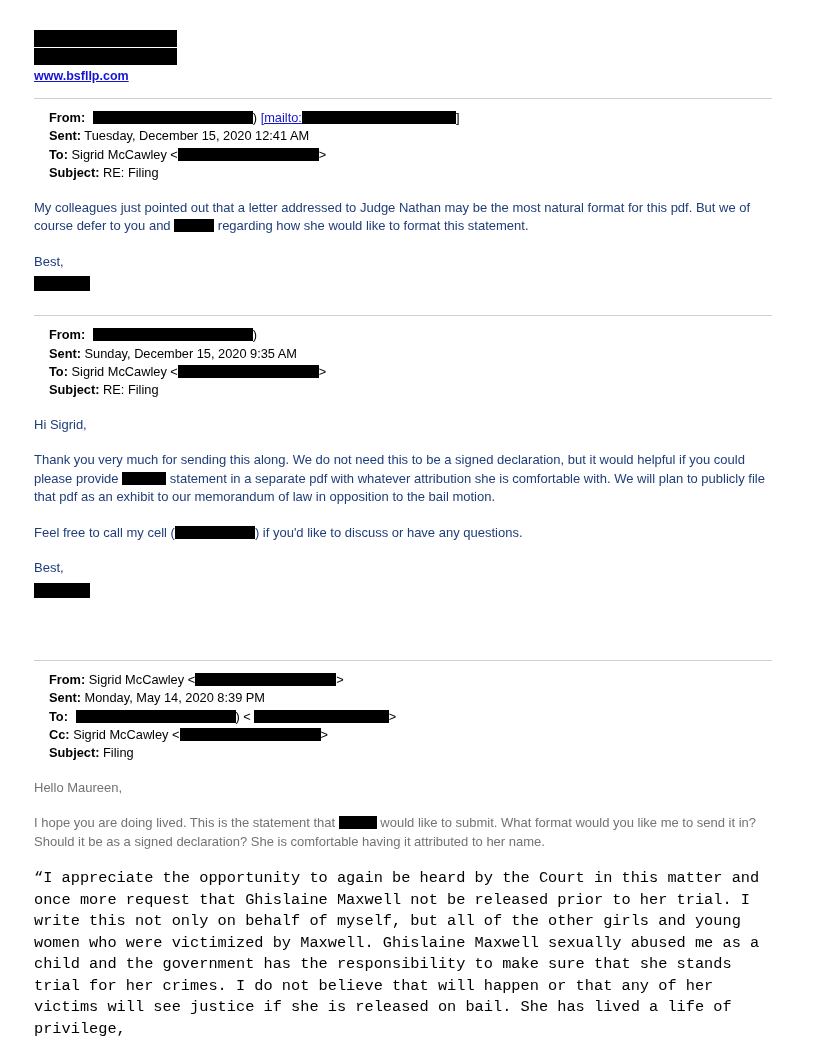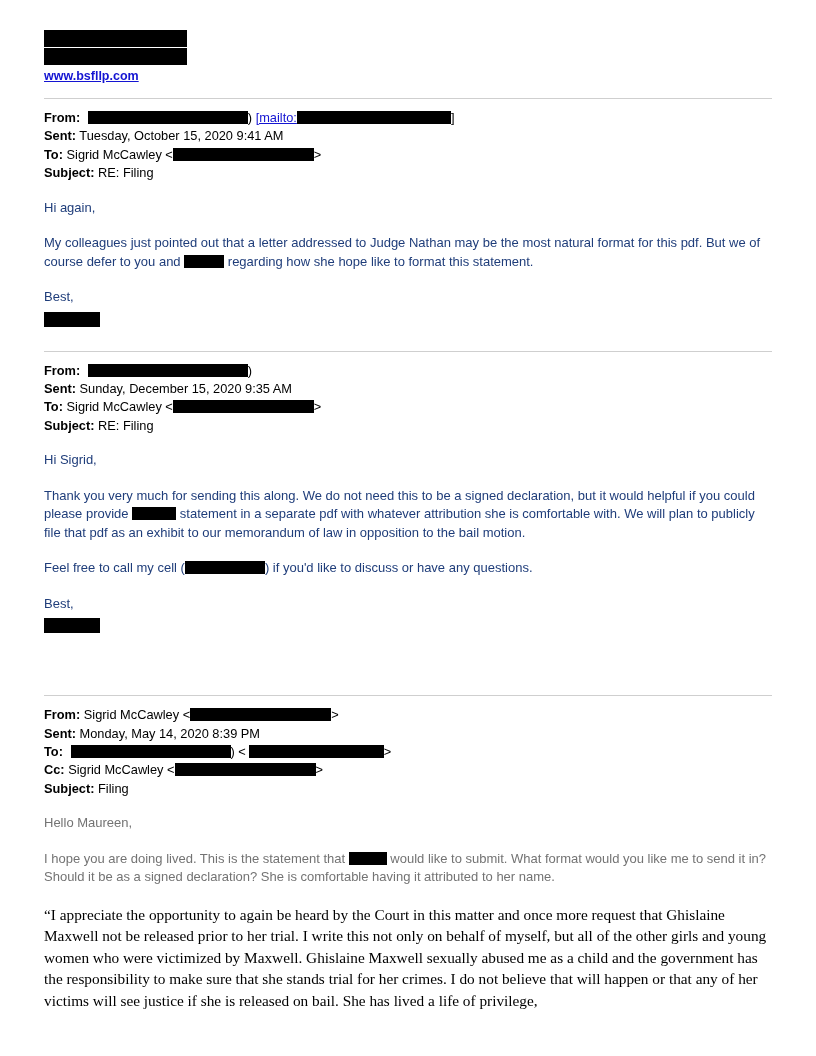--- a/index.html
+++ b/index.html
@@ -13,21 +13,21 @@
     font-family: "Liberation Sans", sans-serif;
     color: #000000;
     position: relative;
     overflow: hidden;
   }
   .page {
     position: relative;
     width: 816px;
     height: 1056px;
     box-sizing: border-box;
-    padding: 30px 44px 0 44px;
+    padding: 30px 44px 0 34px;
   }
   .redact-line {
     display: block;
     background: #000000;
     height: 15px;
   }
   .hdr-block {
     margin-bottom: 6px;
   }
   .weblink {
@@ -43,20 +43,21 @@
     border-top: 1px solid #cfcfcf;
     margin: 14px 0 10px 0;
   }
   .meta {
     font-size: 12.8px;
     line-height: 18.4px;
     color: #000;
   }
   .meta .lbl {
     font-weight: bold;
+    margin-left: 15px;
   }
   .meta-row {
     white-space: nowrap;
   }
   .body-blue {
     color: #1f3d7a;
     font-size: 13px;
     line-height: 18.5px;
     margin-top: 16px;
   }
@@ -66,21 +67,21 @@
   .body-black {
     color: #737373;
     font-size: 13px;
     line-height: 18.5px;
     margin-top: 16px;
   }
   .body-black p {
     margin: 0 0 17px 0;
   }
   .serif-quote {
-    font-family: Liberation Serif, serif;
+    font-family: Liberation Mono, monospace;
     font-size: 15.3px;
     line-height: 21.5px;
     color: #000;
     margin-top: 10px;
   }
   .sign-redact {
     display: block;
     width: 56px;
     height: 15px;
     background: #000;
@@ -109,35 +110,34 @@
   <hr class="hr">
 
   <div class="meta">
     <div class="meta-row">
       <span class="lbl">From:</span>
       <span class="inline-r" style="width:160px; margin-left:4px;"></span><span>)</span>
       <span style="color:#1414d2; text-decoration:underline;">[mailto:</span><span class="inline-r" style="width:154px;"></span><span>]</span>
     </div>
     <div class="meta-row">
       <span class="lbl">Sent:</span>
-      <span>Tuesday, October 15, 2020 9:41 AM</span>
+      <span>Tuesday, December 15, 2020 12:41 AM</span>
     </div>
     <div class="meta-row">
       <span class="lbl">To:</span>
       <span>Sigrid McCawley &lt;</span><span class="inline-r" style="width:141px;"></span><span>&gt;</span>
     </div>
     <div class="meta-row">
       <span class="lbl">Subject:</span>
       <span>RE: Filing</span>
     </div>
   </div>
 
   <div class="body-blue">
-    <p>Hi again,</p>
-    <p><span>My colleagues just pointed out that a letter addressed to Judge Nathan may be the most natural format for this pdf.  But we of course defer to you and </span><span class="inline-r" style="width:40px;"></span><span> regarding how she hope like to format this statement.</span></p>
+    <p><span>My colleagues just pointed out that a letter addressed to Judge Nathan may be the most natural format for this pdf.  But we of course defer to you and </span><span class="inline-r" style="width:40px;"></span><span> regarding how she would like to format this statement.</span></p>
     <p>Best,</p>
   </div>
   <span class="sign-redact" style="margin-top:-12px;"></span>
 
   <hr class="hr" style="margin-top:24px;">
 
   <div class="meta">
     <div class="meta-row">
       <span class="lbl">From:</span>
       <span class="inline-r" style="width:160px; margin-left:4px;"></span><span>)</span>

